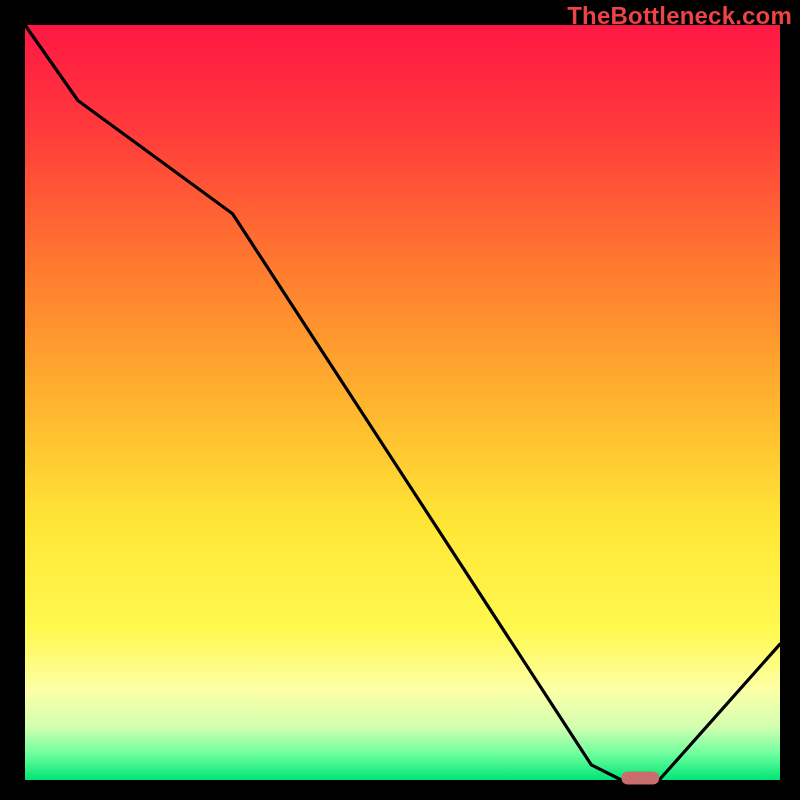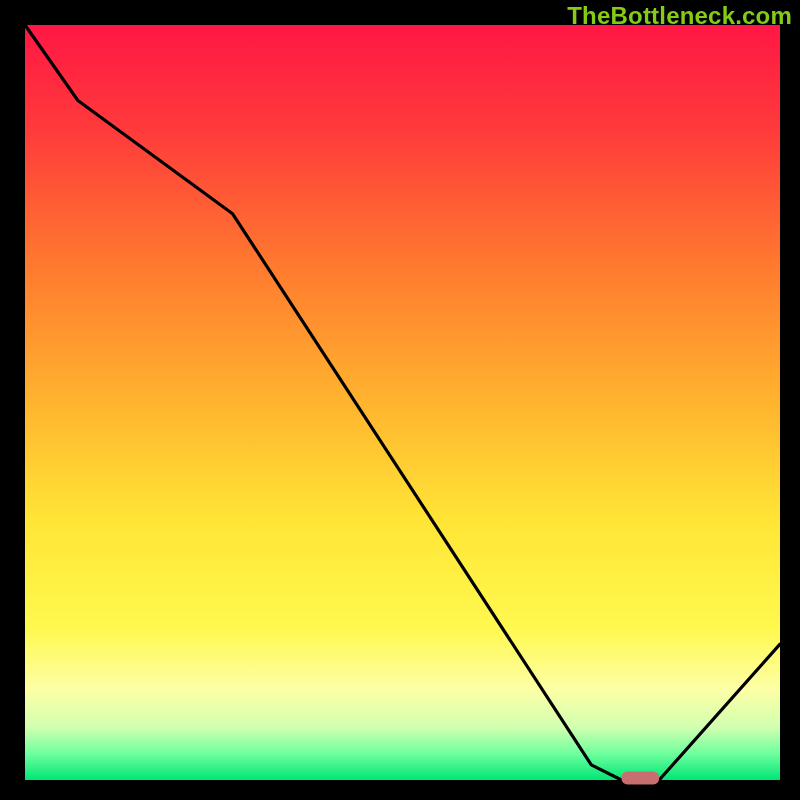--- a/index.html
+++ b/index.html
@@ -13,21 +13,21 @@
   }
   .chart-container {
     position: relative;
     width: 800px;
     height: 800px;
   }
   .watermark {
     position: absolute;
     top: 2px;
     right: 8px;
-    color: #84cc16;
+    color: #ef4444;
     font-size: 24px;
     font-weight: 600;
     letter-spacing: 0.2px;
     z-index: 10;
   }
   svg {
     display: block;
   }
 </style>
 </head>

